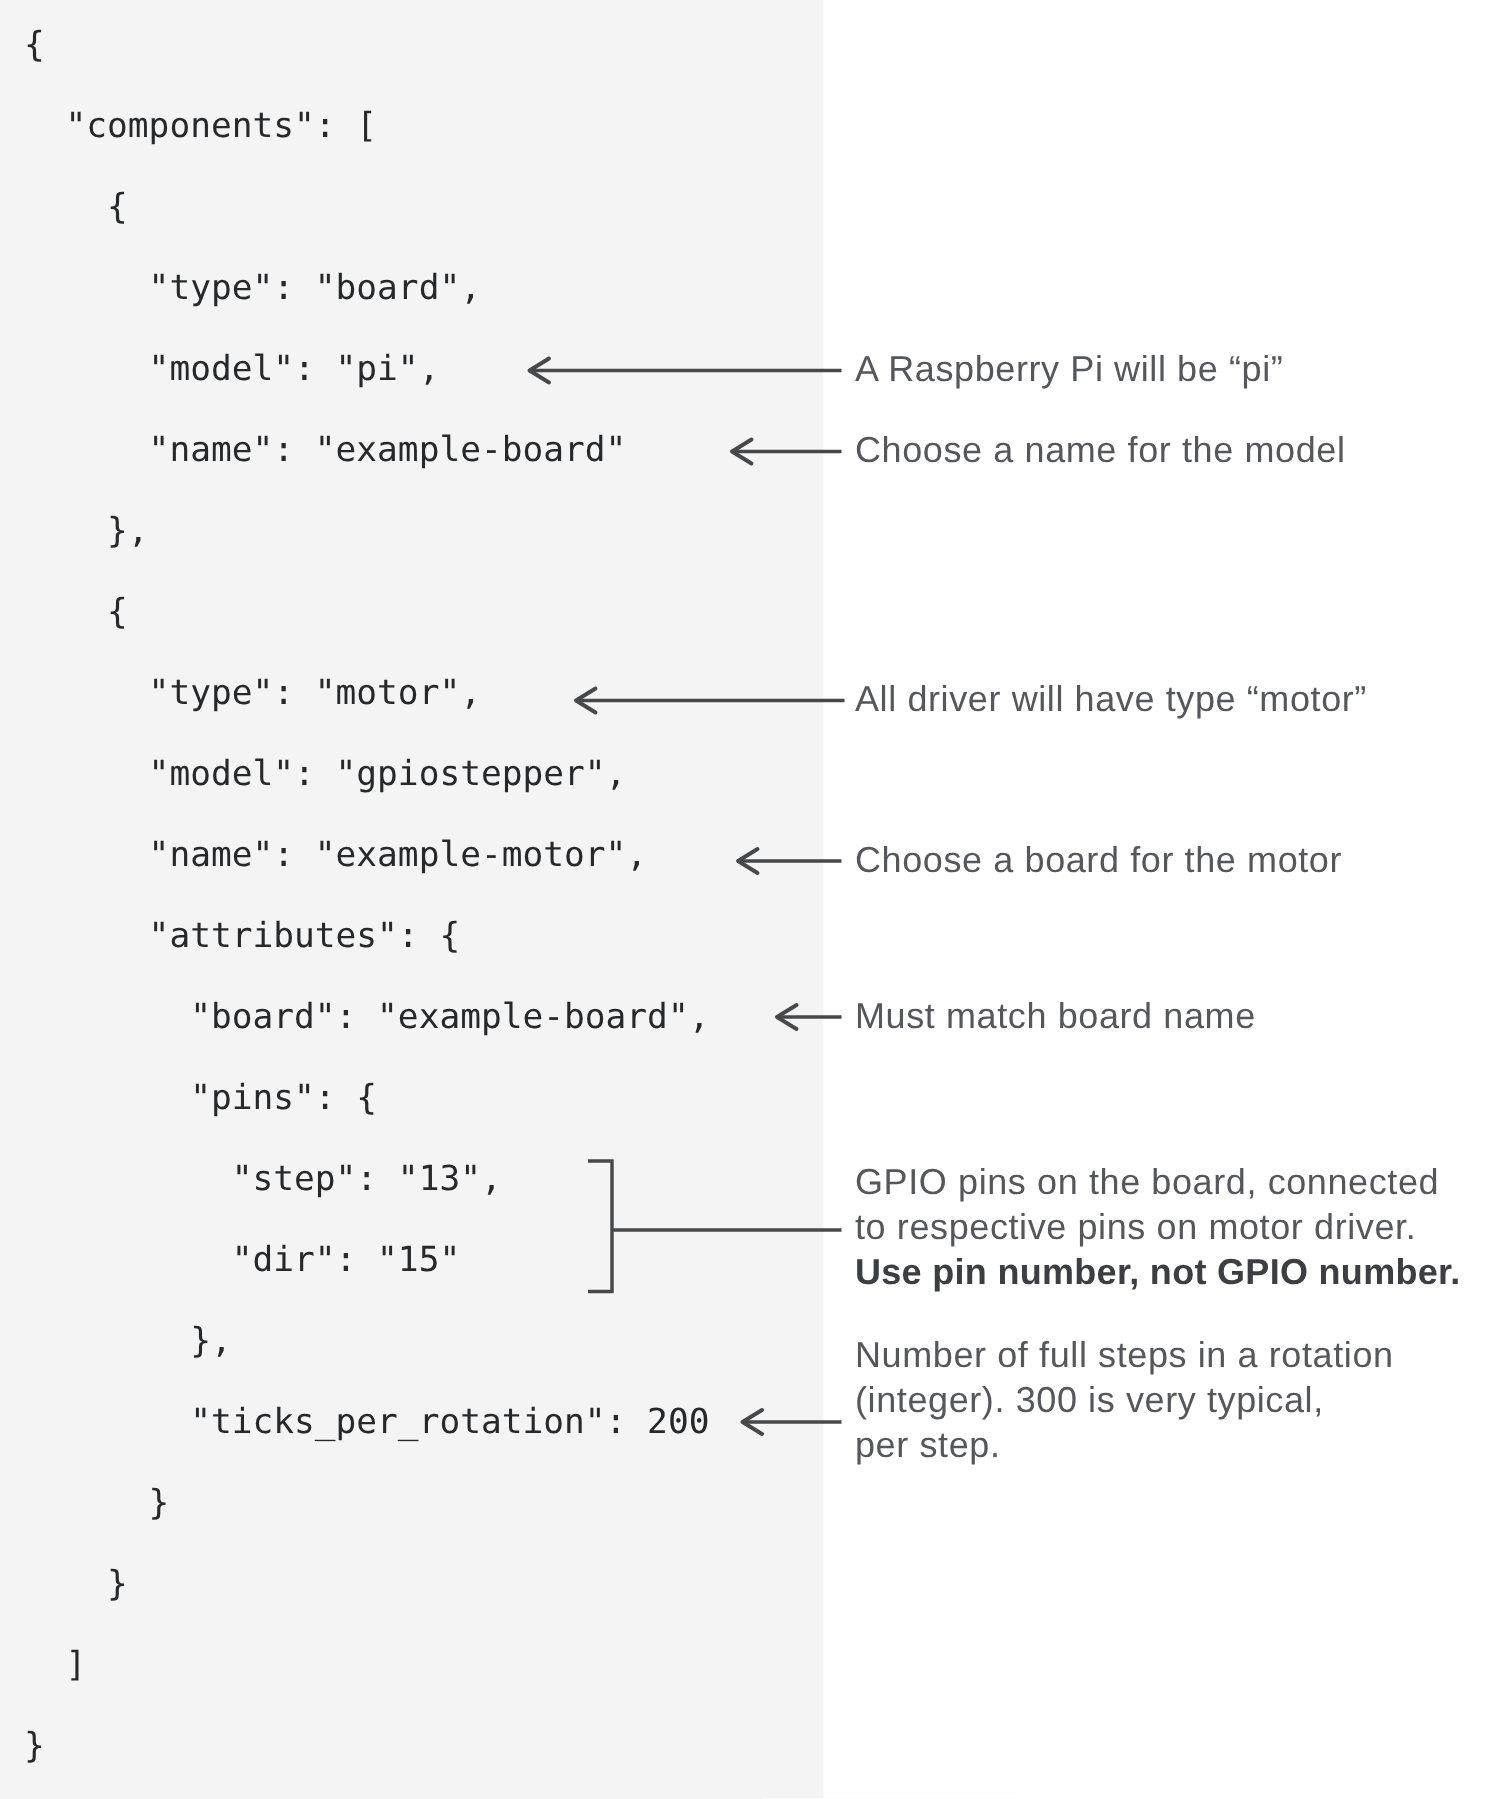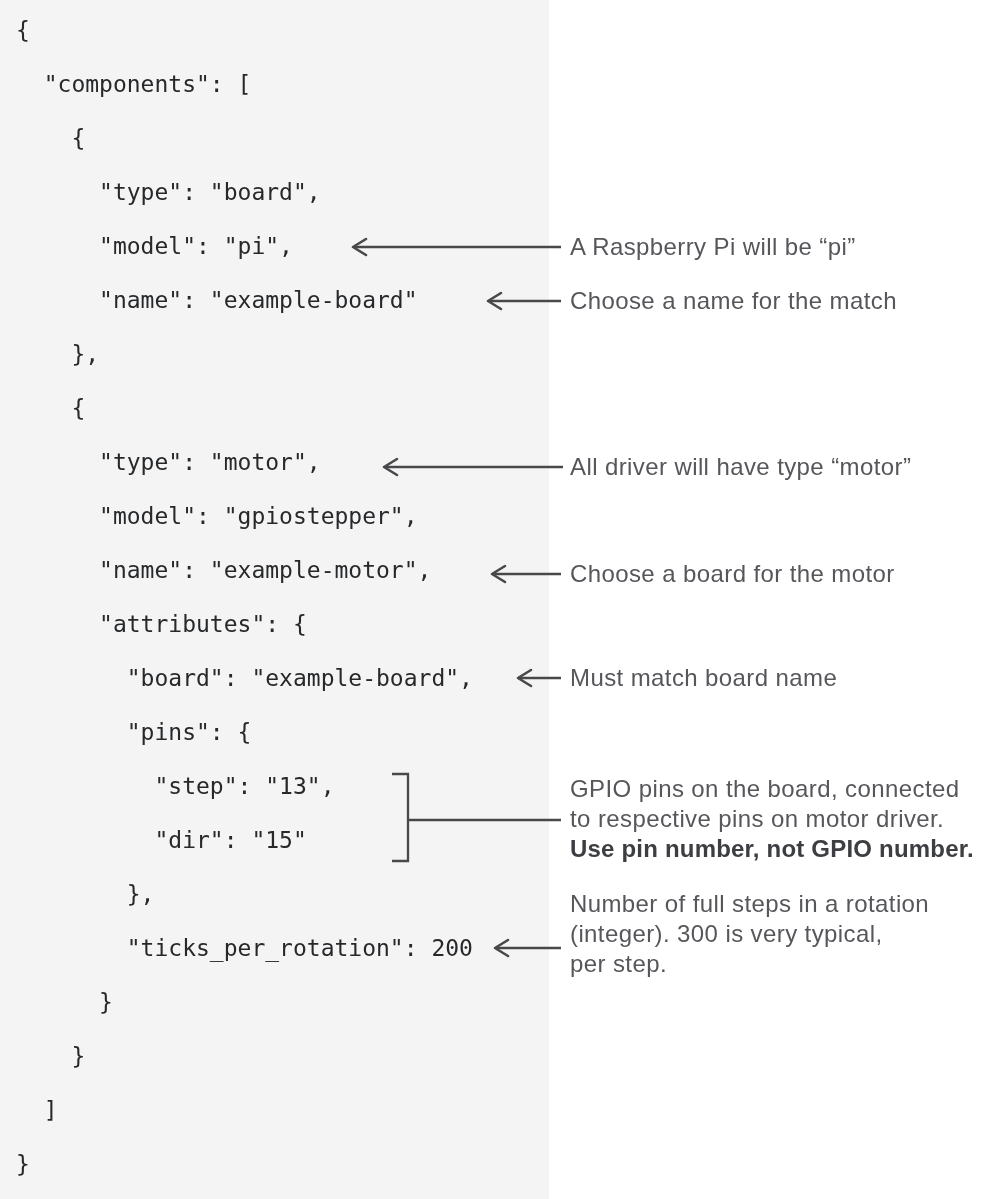--- a/index.html
+++ b/index.html
@@ -101,21 +101,21 @@
       <line x1="561" y1="948" x2="496" y2="948"></line>
       <path d="M508 940 L495 948 L508 956" stroke-linecap="round" stroke-linejoin="round" stroke-width="2.6"></path>
     </g>
   </svg>
 
   <div class="ann a1">
     <div class="ann-line">A Raspberry Pi will be “pi”</div>
   </div>
 
   <div class="ann a2">
-    <div class="ann-line">Choose a name for the match</div>
+    <div class="ann-line">Choose a name for the model</div>
   </div>
 
   <div class="ann a3">
     <div class="ann-line">All driver will have type “motor”</div>
   </div>
 
   <div class="ann a4">
     <div class="ann-line">Choose a board for the motor</div>
   </div>
 

